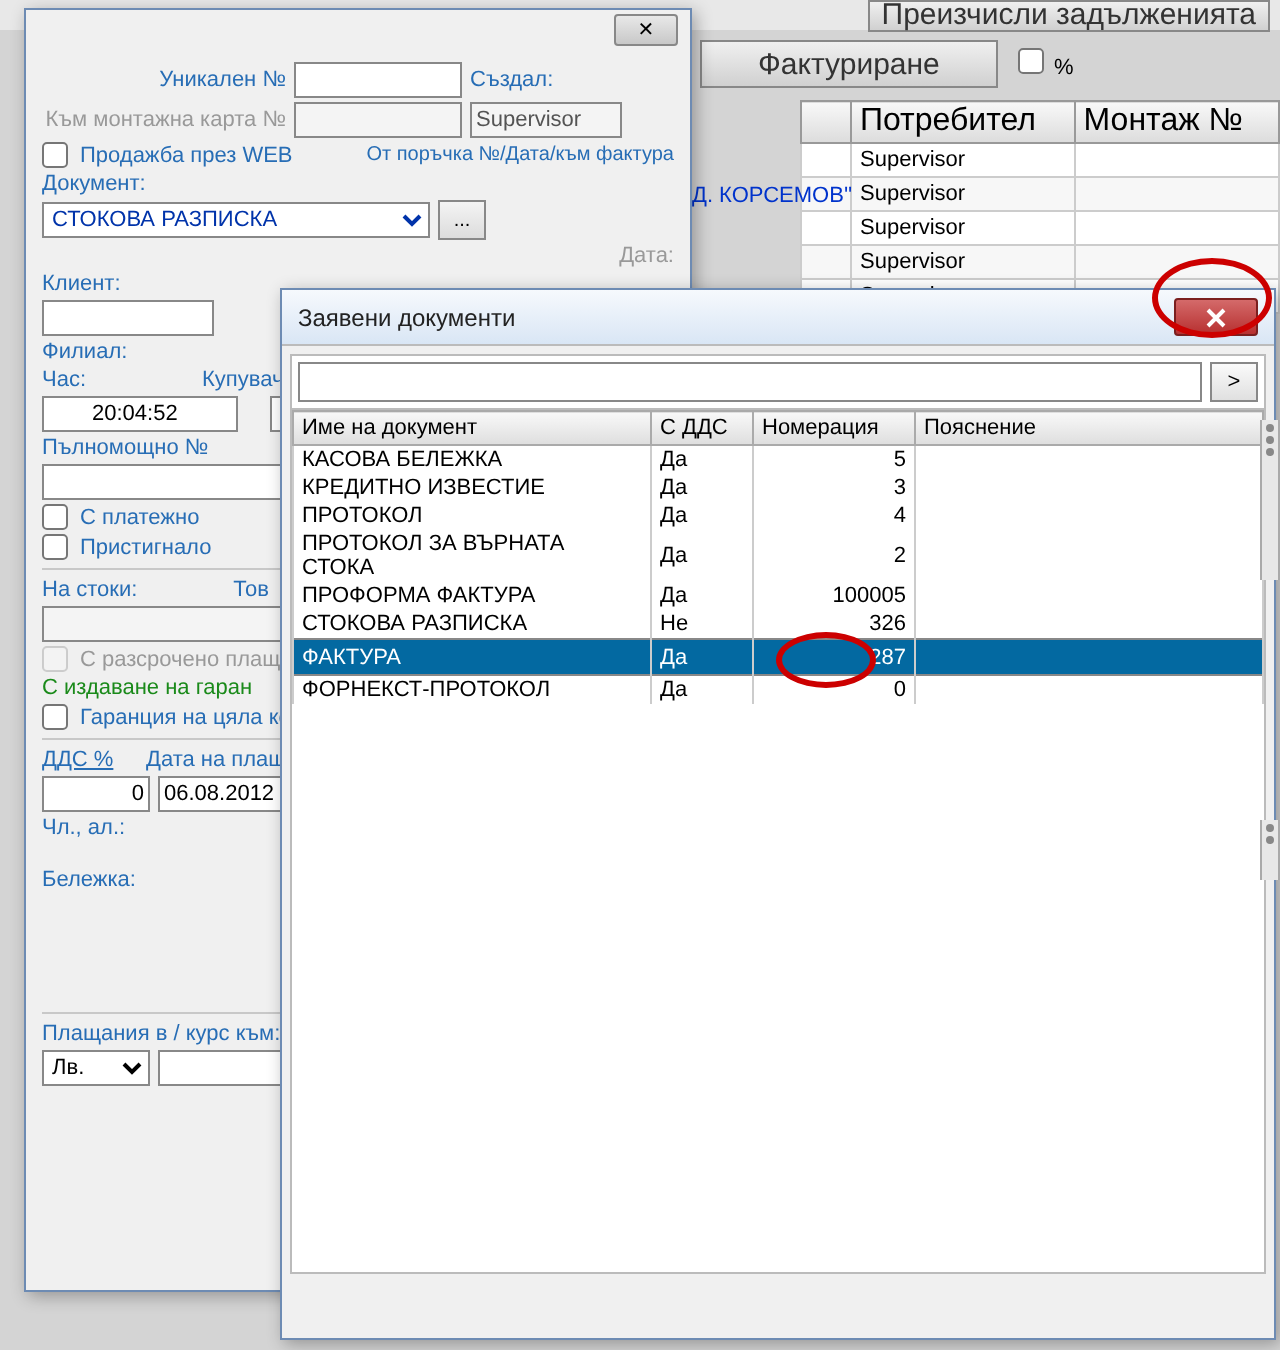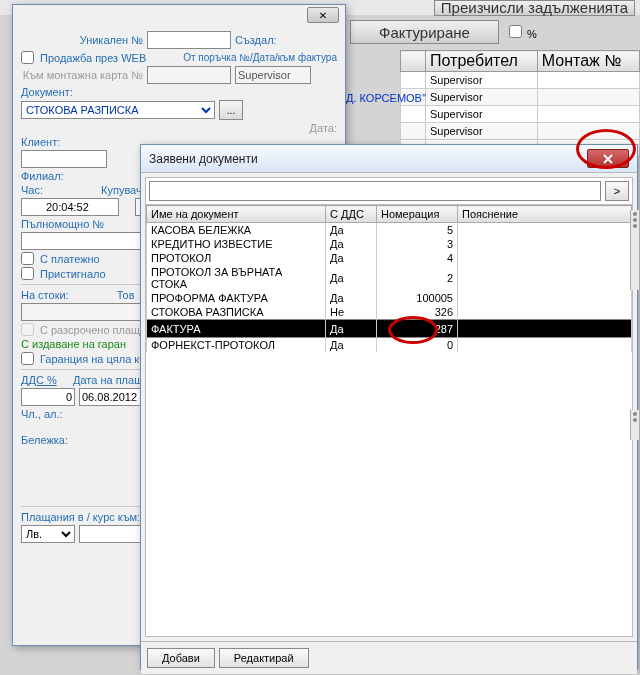--- a/index.html
+++ b/index.html
@@ -25,21 +25,21 @@
 .cb{margin:0 2px 0 0}
 .sq-btn{width:22px;height:18px;border:1px solid #888;background:linear-gradient(#f4f4f4,#dcdcdc);font-size:10px;display:inline-flex;align-items:center;justify-content:center}
 .sep{border-top:1px solid #c8c8c8;margin:4px 0}
 .dlg-body{background:#fff;margin:4px;border:1px solid #bbb;height:458px;position:relative}
 .dlg-search{border-bottom:1px solid #bbb;padding:3px;display:flex;gap:4px}
 .dlg-search input{flex:1;border:1px solid #888;height:16px;font-size:11px}
 .dlg-search .go{width:24px;border:1px solid #888;background:linear-gradient(#fafafa,#e0e0e0);font-size:11px}
 .tbl{width:100%;border-collapse:collapse;font-size:11px}
 .tbl th{background:linear-gradient(#f8f8f8,#dedede);border:1px solid #aaa;font-weight:normal;padding:2px 4px;text-align:left}
 .tbl td{border-left:1px solid #ccc;border-right:1px solid #ccc;padding:1px 4px;background:#fff}
-.tbl tr.sel td{background:#000000;color:#fff}
+.tbl tr.sel td{background:#0369a1;color:#fff}
 .num{text-align:right}
 .dlg-footer{background:#f0f0f0;padding:6px;display:flex;gap:4px;border-top:1px solid #bbb}
 .dlg-footer button{border:1px solid #888;background:linear-gradient(#fafafa,#e0e0e0);padding:3px 14px;font-size:11px}
 .circle{position:absolute;border:3px solid #cc0000;border-radius:50%;pointer-events:none}
 .dlg-close{width:40px;height:17px;background:linear-gradient(#d46a6a,#b73030);border:1px solid #7a1f1f;border-radius:2px;display:inline-flex;align-items:center;justify-content:center;}
 .dlg-close svg{width:12px;height:10px}
 .side-handle{position:absolute;width:8px;background:#e8e8e8;border-left:1px solid #aaa;border-right:1px solid #aaa}
 .side-dot{width:4px;height:4px;background:#888;border-radius:2px;margin:2px auto}
 </style>
 </head>
@@ -93,29 +93,29 @@
 
 <div class="win" style="left:12px;top:4px;width:332px;height:640px">
   <div style="text-align:right;padding:2px 6px"><span class="win-close">✕</span></div>
   <div class="win-body">
     <div class="row">
       <span class="lbl" style="width:122px">Уникален №</span>
       <input class="inp" style="width: 78px;">
       <span class="lbl">Създал:</span>
     </div>
     <div class="row">
+      <span class="lbl-dis" style="width:122px;text-align:right">Към монтажна карта №</span>
+      <input class="inp" disabled="" style="width: 78px;">
+      <input class="inp" disabled="" style="width: 70px;" value="Supervisor">
+    </div>
+    <div class="row">
       <input type="checkbox" class="cb" style="">
       <span class="lbl">Продажба през WEB</span>
       <span style="flex:1"></span>
       <span class="lbl" style="font-size:10px">От поръчка №/Дата/към фактура</span>
-    </div>
-    <div class="row">
-      <span class="lbl-dis" style="width:122px;text-align:right">Към монтажна карта №</span>
-      <input class="inp" disabled="" style="width: 78px;">
-      <input class="inp" disabled="" style="width: 70px;" value="Supervisor">
     </div>
     <div class="row">
         <span class="lbl">Документ:</span>
       </div>
     <div class="row">
       <select class="sel" style="width:194px;color:#0033aa"><option>СТОКОВА РАЗПИСКА</option></select>
       <span class="sq-btn">...</span>
     </div>
     <div class="row" style="justify-content:flex-end">
         <span class="lbl-dis">Дата:</span>
@@ -270,24 +270,20 @@
           </tr>
       <tr>
             <td>ФОРНЕКСТ-ПРОТОКОЛ</td>
             <td>Да</td>
             <td class="num">0</td>
             <td></td>
           </tr>
     </tbody>
       </table>
   </div>
-  <div class="dlg-footer">
-    <button>Добави</button>
-    <button>Редактирай</button>
-  </div>
 </div>
 
 <div class="circle" style="left:576px;top:129px;width:54px;height:34px"></div>
 <div class="circle" style="left:388px;top:316px;width:44px;height:22px"></div>
 
 <div class="side-handle" style="left:630px;top:210px;height:80px">
  <div class="side-dot"></div>
     <div class="side-dot"></div>
     <div class="side-dot"></div>
 </div>

